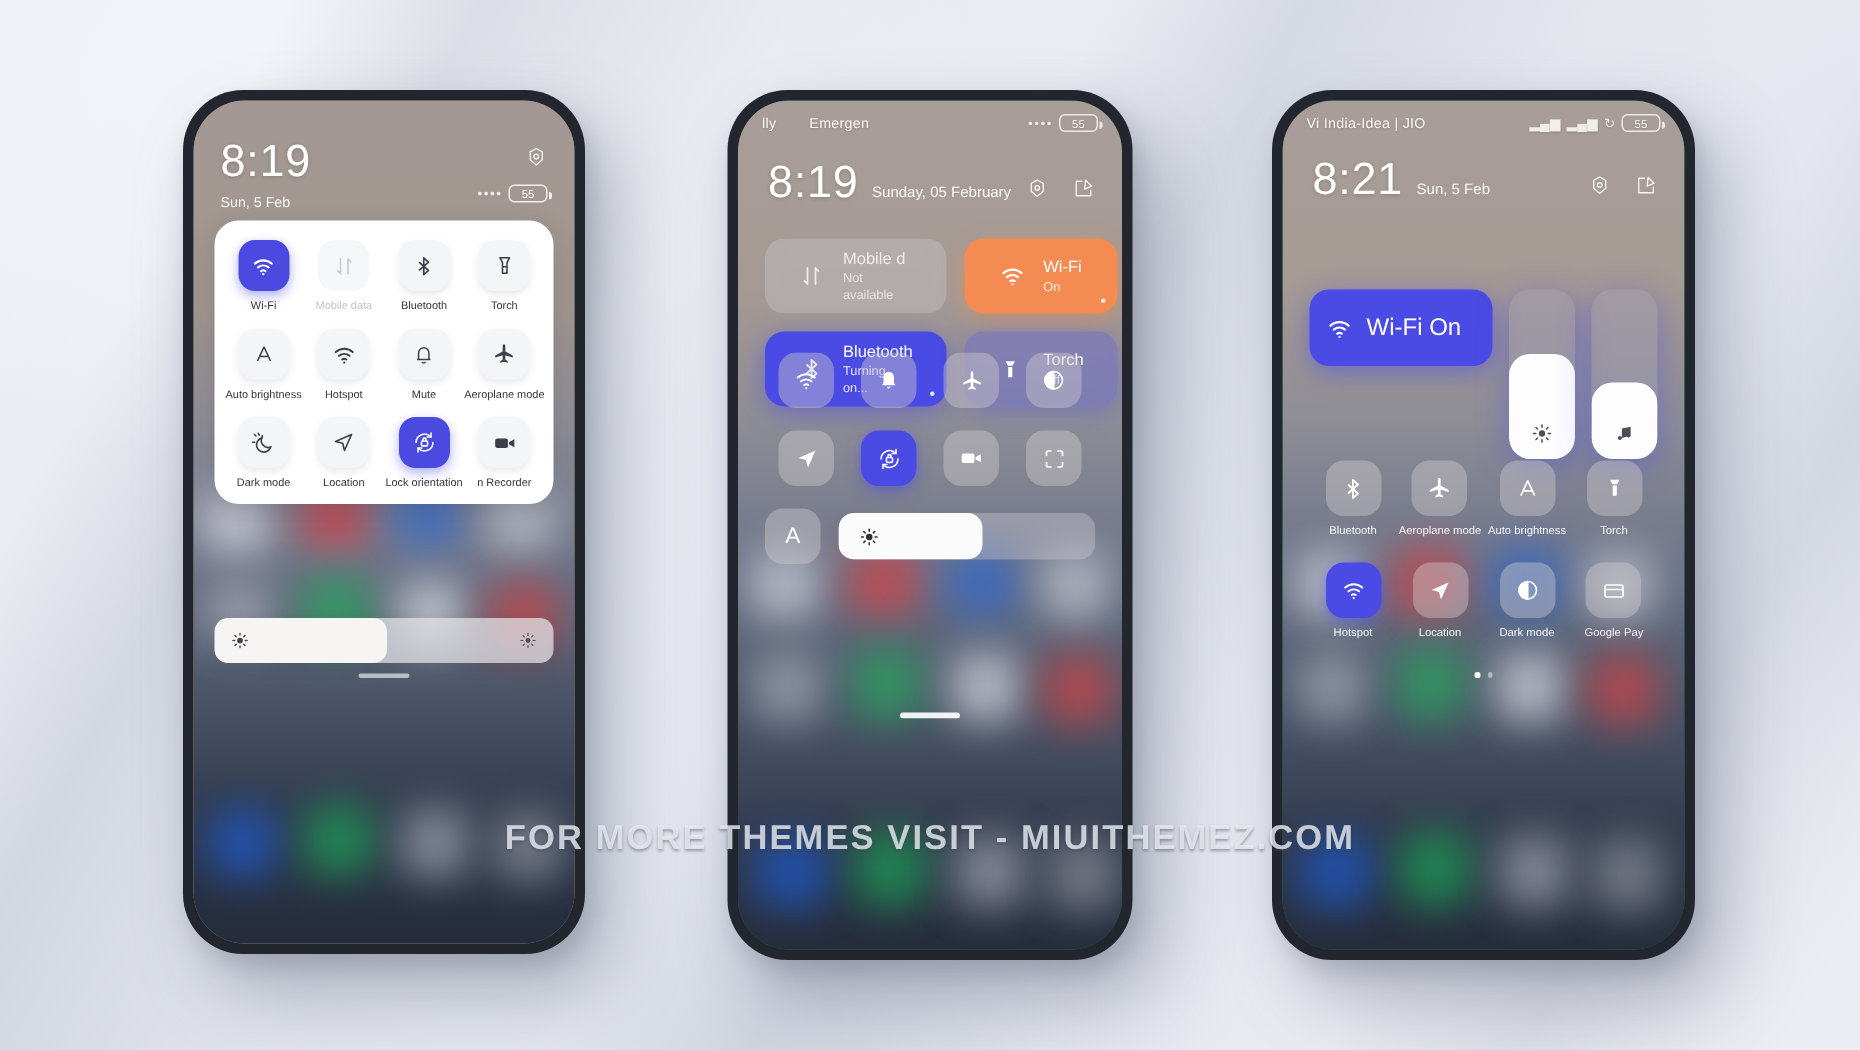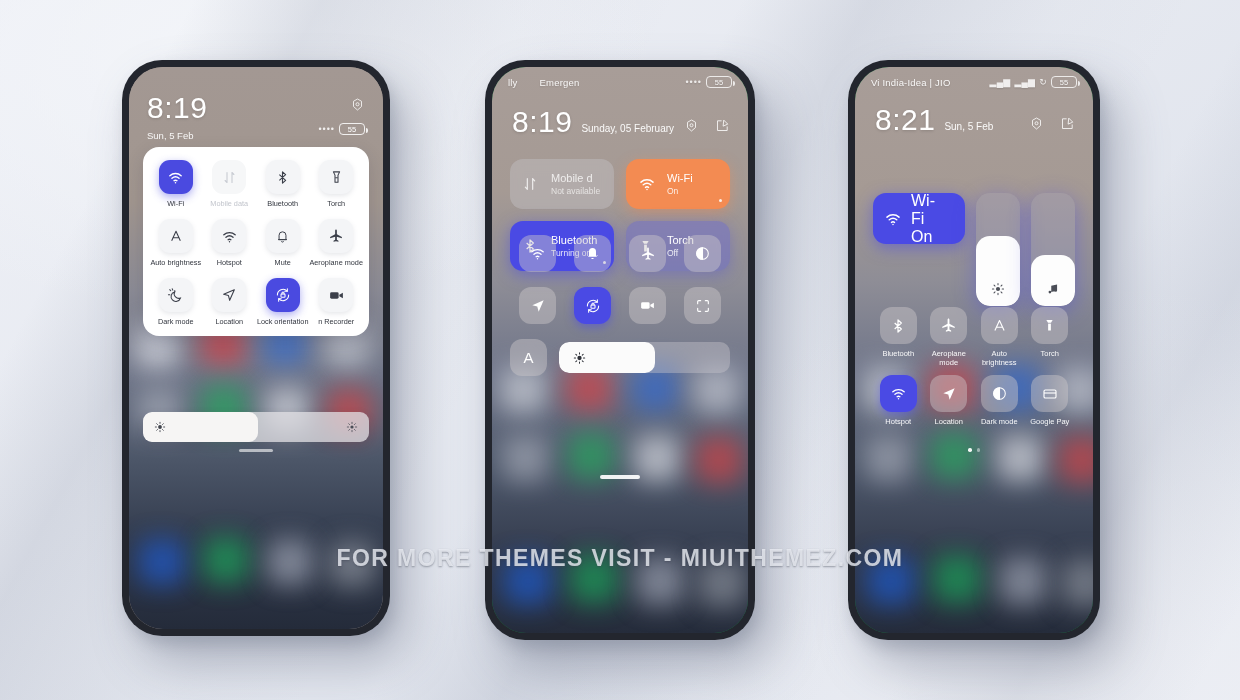--- a/index.html
+++ b/index.html
@@ -29,21 +29,21 @@
   .phone {
     position: absolute;
     width: 268px; height: 576px;
     border-radius: 40px;
     background: #23262e;
     padding: 7px;
     box-shadow: 18px 26px 48px rgba(90,98,120,0.40), 4px 8px 14px rgba(90,98,120,0.22);
   }
   .phone.p1 { left: 122px; top: 60px; }
   .phone.p2 { left: 485px; top: 60px; width: 270px; height: 580px; }
-  .phone.p3 { left: 848px; top: 60px; width: 252px; height: 580px; }
+  .phone.p3 { left: 848px; top: 60px; width: 282px; height: 580px; }
 
   .screen {
     position: relative;
     width: 100%; height: 100%;
     border-radius: 34px;
     overflow: hidden;
     background: #15803d;
   }
 
   
@@ -145,21 +145,21 @@
 
   .g-header { position: absolute; left: 20px; right: 18px; top: 40px; display: flex; align-items: flex-end; color: #fff;}
   .g-time { font-size: 30px; font-weight: 300; line-height: 1; letter-spacing: .5px; text-shadow: 0 1px 3px rgba(0,0,0,.16); }
   .g-date { font-size: 10px; margin-left: 9px; margin-bottom: 3px; opacity: 0.95; }
   .g-actions { margin-left: auto; display: flex; gap: 16px; margin-bottom: 4px; opacity: .92; }
 
   .big-tiles { position: absolute; left: 18px; right: 18px; top: 92px; display: grid; grid-template-columns: 1fr 1fr; gap: 12px; }
   .big-tile {
     height: 50px; border-radius: 13px;
     display: flex; align-items: center; gap: 9px;
-    padding: 0 12px;
+    padding: 0 23px;
     color: #fff; position: relative;
     backdrop-filter: blur(6px);
   }
   .big-tile .bt-ic { font-size: 17px; width: 20px; text-align: center; flex: none; }
   .big-tile .bt-txt { display: flex; flex-direction: column; line-height: 1.25; }
   .big-tile .bt-name { font-size: 11px; }
   .big-tile .bt-sub { font-size: 8.5px; opacity: 0.85; }
   .big-tile .dot { position: absolute; right: 8px; bottom: 7px; width: 3px; height: 3px; border-radius: 50%; background: rgba(255,255,255,.85); }
   .bt-grey { background: rgba(190,186,188,0.55); color: rgba(255,255,255,0.78); }
   .bt-orange { background: #f38b52; box-shadow: 0 4px 14px rgba(243,139,82,0.45); }

